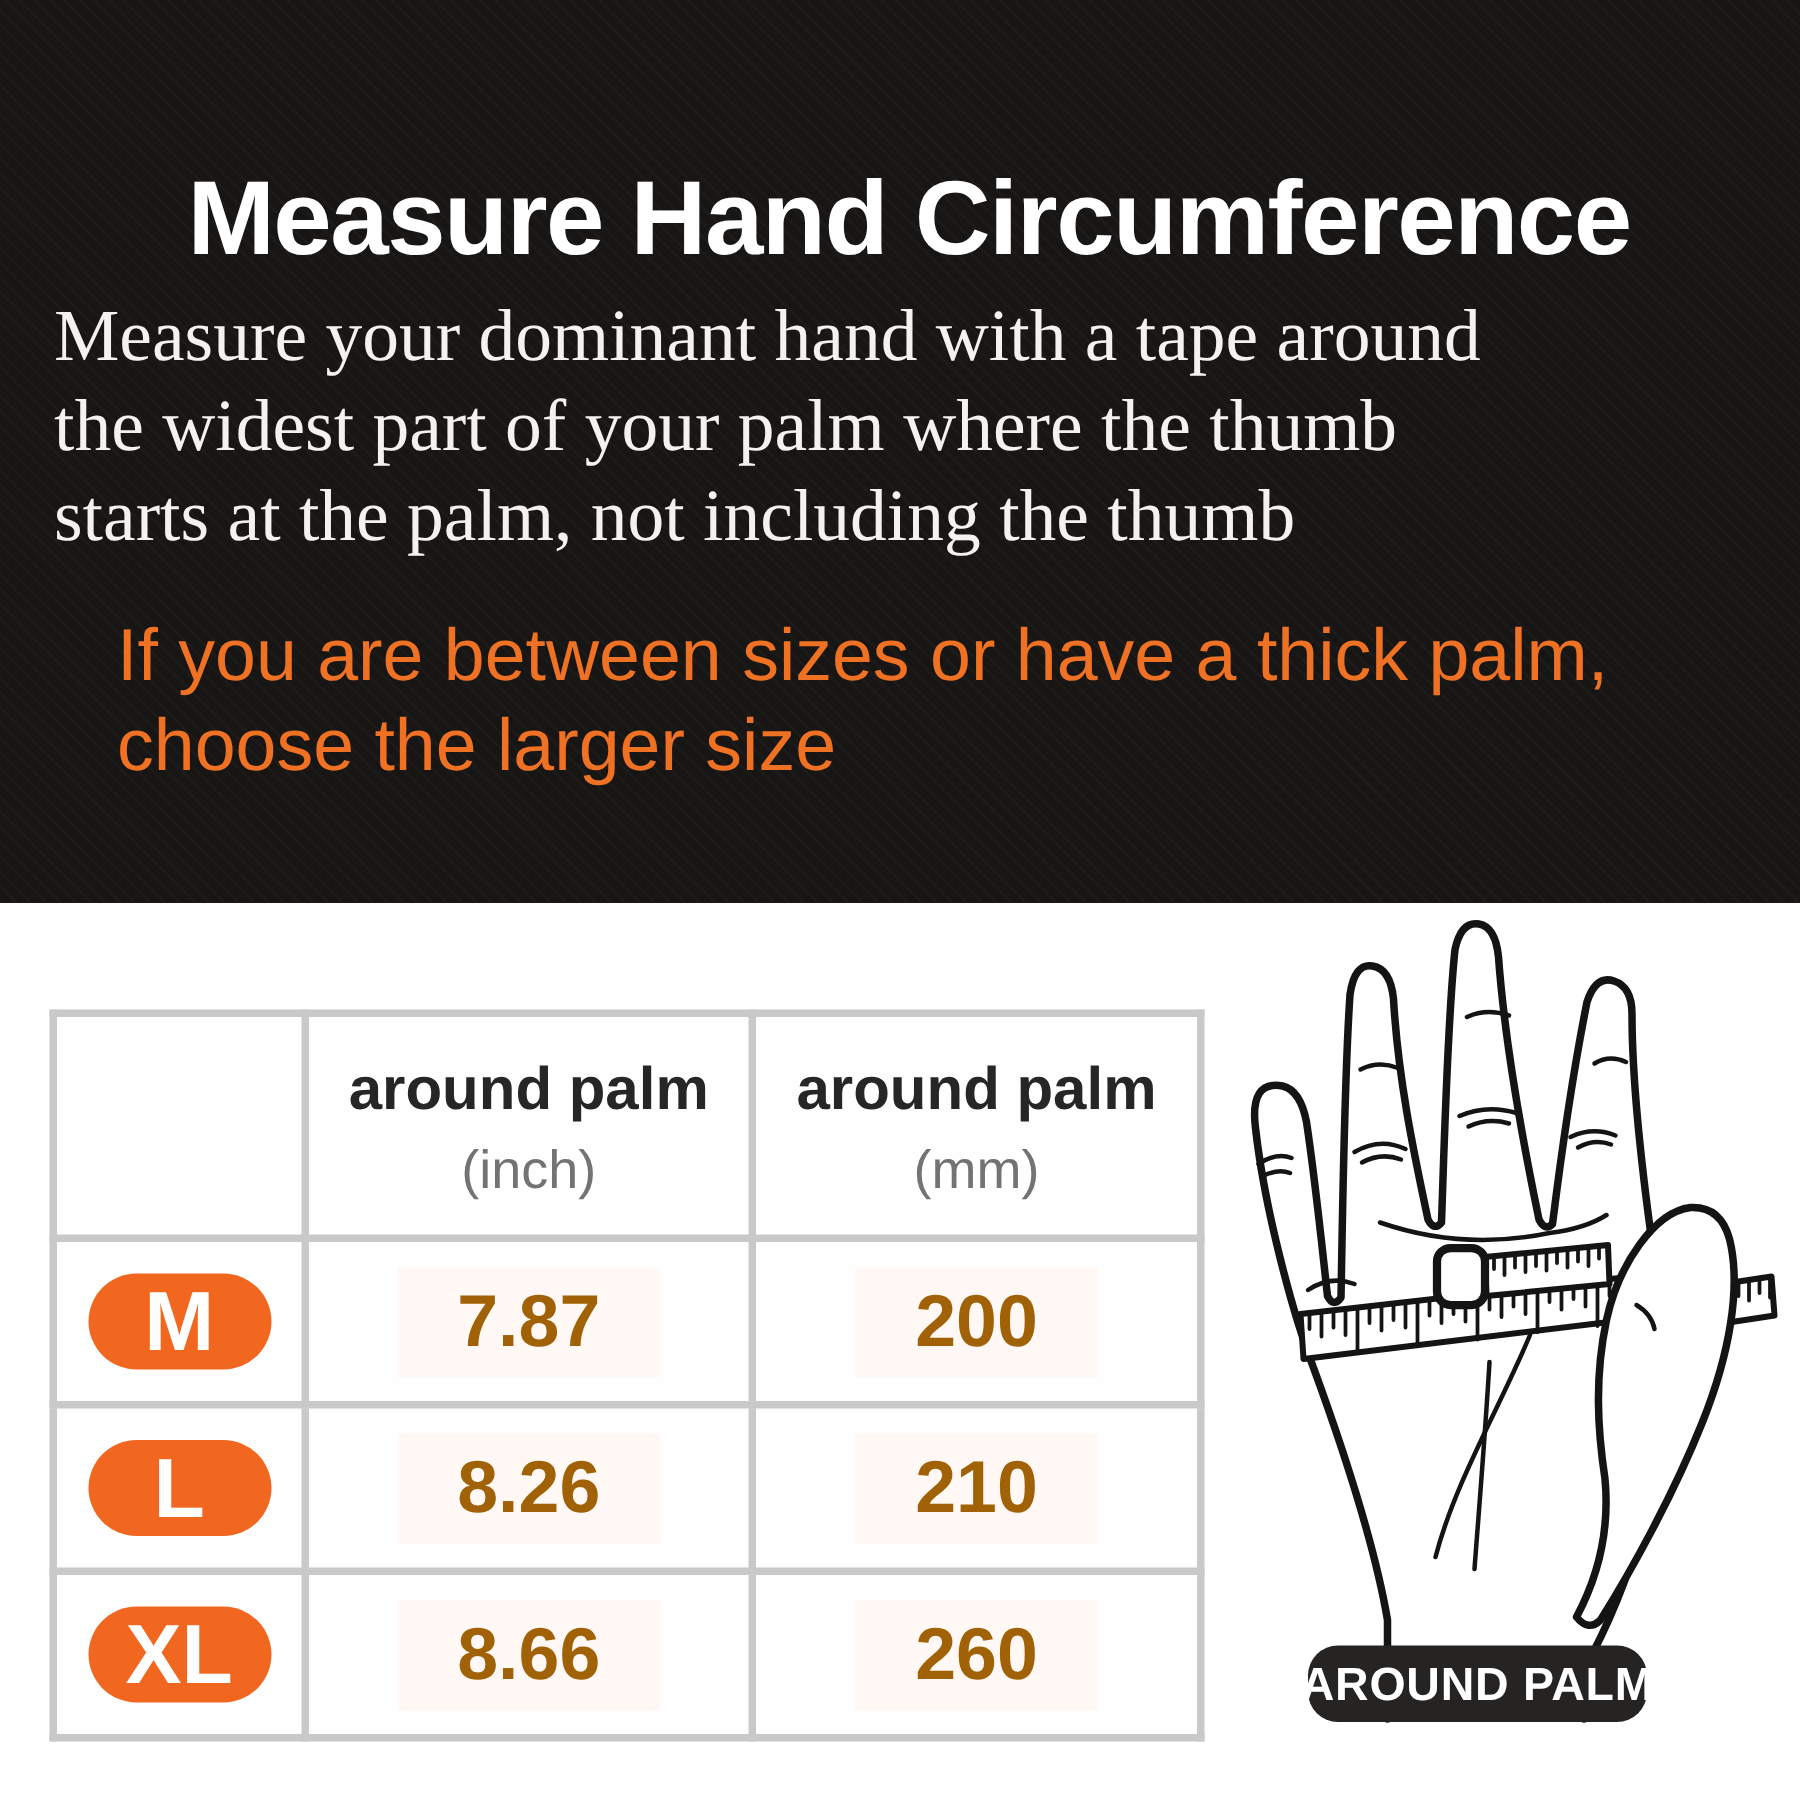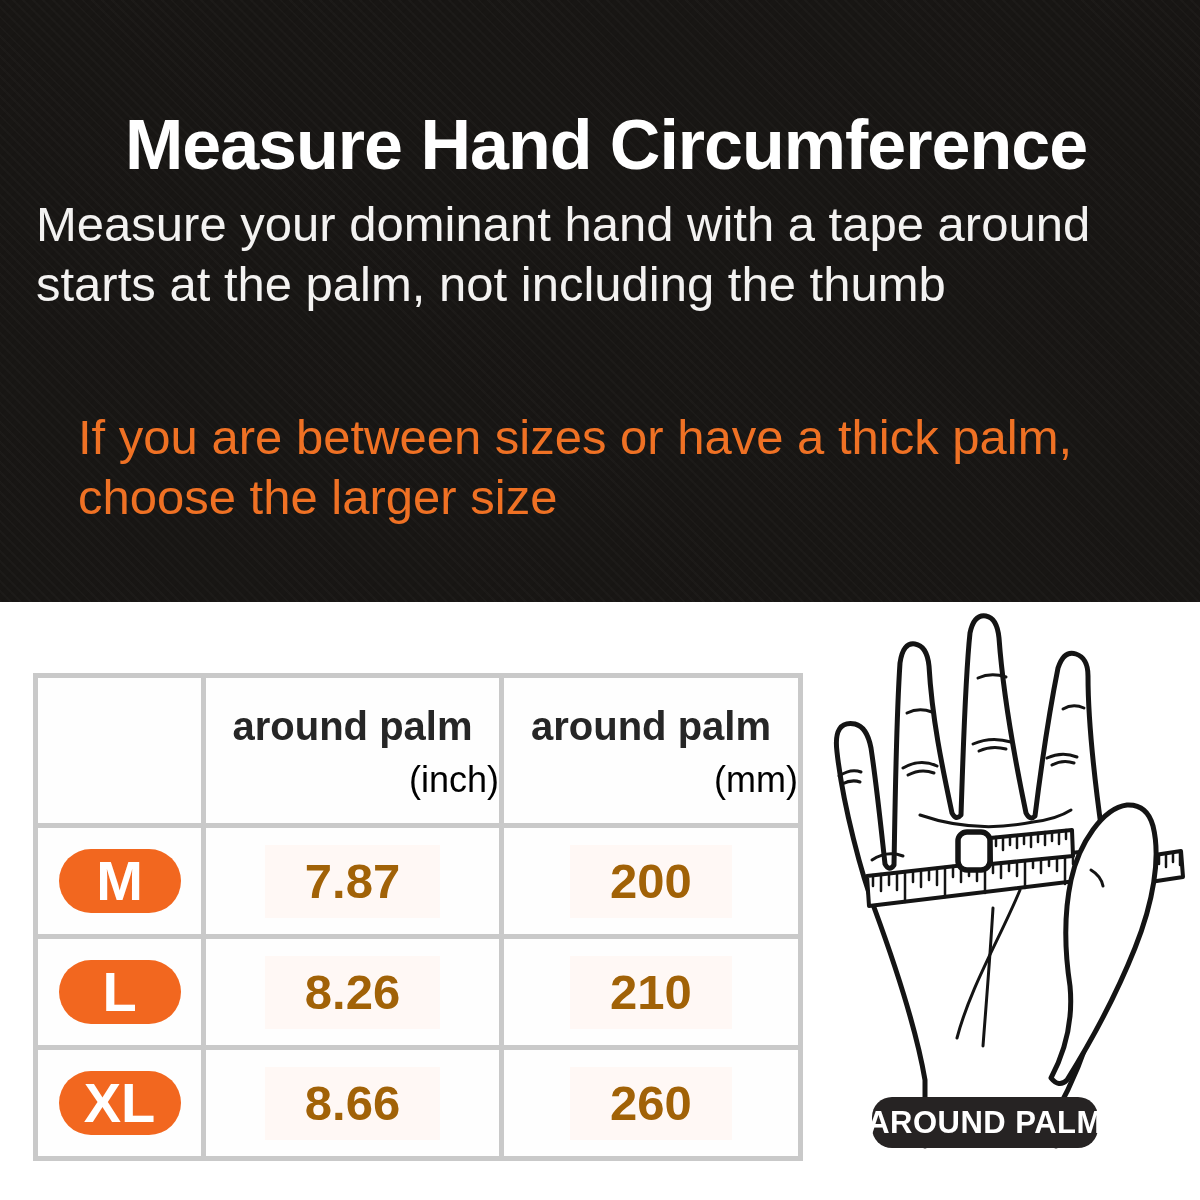--- a/index.html
+++ b/index.html
@@ -14,36 +14,36 @@
       repeating-linear-gradient(45deg, rgba(255,255,255,0.018) 0 2px, transparent 2px 7px),
       repeating-linear-gradient(-45deg, rgba(0,0,0,0.05) 0 2px, transparent 2px 7px);
     color:#ffffff;
   }
   .hero-title{
     position:absolute;top:62px;left:12px;right:0;
     text-align:center;font-size:70px;font-weight:700;letter-spacing:-1px;line-height:1.05;
     color:#ffffff;
   }
   .instructions{position:absolute;top:194px;left:36px;font-size:49px;line-height:60px;color:#f3f2f1;font-weight:400;}
-  .instructions .line{white-space:nowrap;}
+  .instructions .line{white-space:nowrap;font-family:Liberation Serif, serif;}
   .note{position:absolute;top:407px;left:36px;font-size:49px;line-height:60px;color:#ef7124;font-weight:400;margin-left:42px;}
   .note .line{white-space:nowrap;}
 
   
   table.size-table{
     position:absolute;left:33px;top:673px;
     border-collapse:collapse;table-layout:fixed;width:765px;
   }
   .size-table th,.size-table td{
     border:5px solid #c9c9c9;background:#fefefe;text-align:center;vertical-align:middle;padding:0;
   }
   .size-table tr.head-row th{height:145px;}
   .size-table tr.data-row td{height:106px;}
   .col-title{font-size:40px;font-weight:700;color:#262626;line-height:1.1;margin-bottom:14px;}
-  .col-unit{font-size:36px;font-weight:400;color:#000000;line-height:1;text-align:right;}
+  .col-unit{font-size:36px;font-weight:400;color:#737373;line-height:1;}
   .size-badge{
     display:inline-flex;align-items:center;justify-content:center;
     min-width:122px;height:64px;border-radius:32px;box-sizing:border-box;
     background:#f2671f;color:#ffffff;font-weight:700;font-size:56px;padding:0 12px;line-height:1;
   }
   .num{
     display:inline-block;font-size:49px;font-weight:700;color:#a16207;line-height:1;
     background:#fff8f5;padding:12px 40px;
   }
 
@@ -59,20 +59,21 @@
 </head>
 <body>
 
 <div class="canvas">
 
   <section class="hero">
     <h1 class="hero-title">Measure Hand Circumference</h1>
 
     <div class="instructions">
       <div class="line">Measure your dominant hand with a tape around</div>
+      <div class="line">the widest part of your palm where the thumb</div>
       <div class="line">starts at the palm, not including the thumb</div>
     </div>
 
     <div class="note">
       <div class="line">If you are between sizes or have a thick palm,</div>
       <div class="line">choose the larger size</div>
     </div>
   </section>
 
   <table class="size-table">

